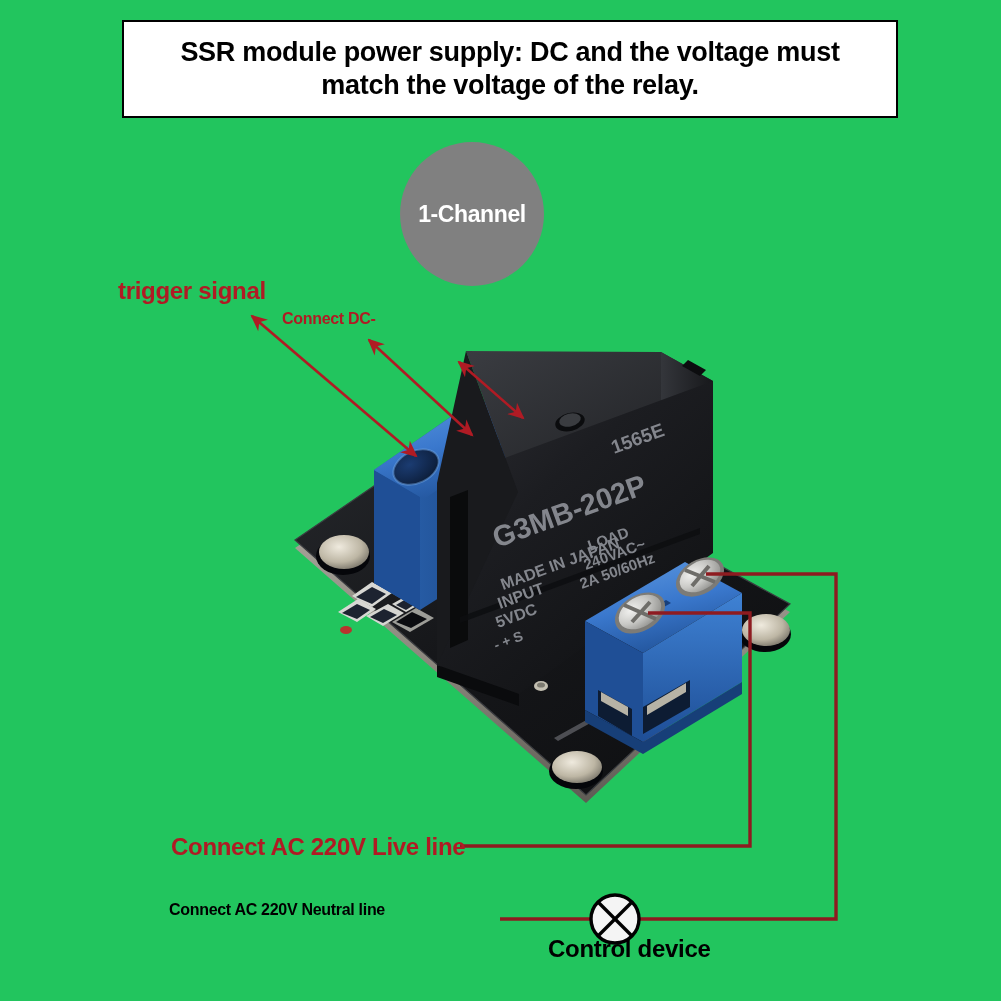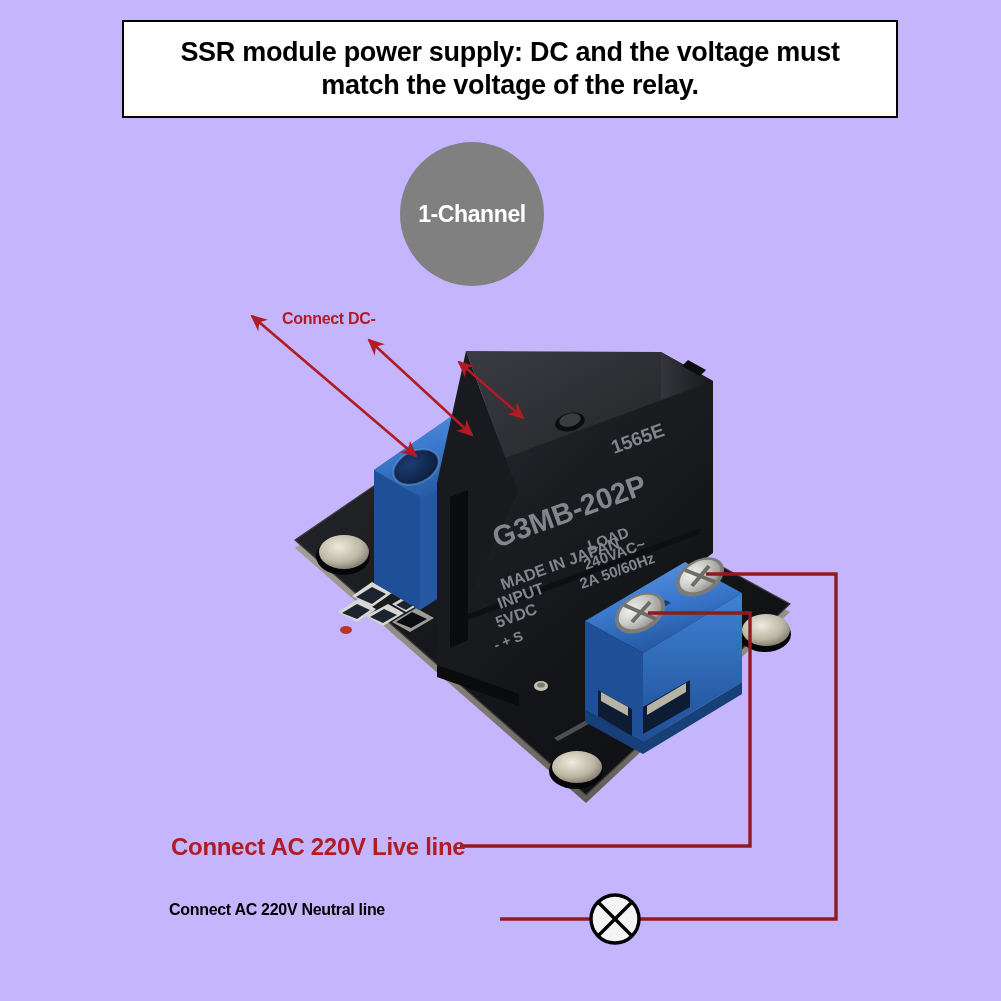--- a/index.html
+++ b/index.html
@@ -4,21 +4,21 @@
 <style>
   html, body {
     margin: 0;
     padding: 0;
     background: #ffffff;
   }
   #stage {
     position: relative;
     width: 1001px;
     height: 1001px;
-    background: #c4b5fd;
+    background: #22c55e;
     overflow: hidden;
     font-family: "Liberation Sans", sans-serif;
   }
 
   
   #notice-box {
     position: absolute;
     left: 122px;
     top: 20px;
     width: 776px;
@@ -312,17 +312,19 @@
     <polyline points="500,919 591,919" fill="none" stroke="#8e1b20" stroke-width="3.4"></polyline>
     <polyline points="640,919 836,919 836,574 706,574" fill="none" stroke="#8e1b20" stroke-width="3.4" stroke-linejoin="miter" stroke-linecap="butt"></polyline>
 
     <g>
       <circle cx="615" cy="919" r="24" fill="#f4f4f4" stroke="#000000" stroke-width="3.4"></circle>
       <line x1="598" y1="902" x2="632" y2="936" stroke="#000000" stroke-width="3.4"></line>
       <line x1="632" y1="902" x2="598" y2="936" stroke="#000000" stroke-width="3.4"></line>
     </g>
   </svg>
 
+  <div class="ann red" id="lbl-trigger">trigger signal</div>
   <div class="ann red" id="lbl-dc-minus">Connect DC-</div>
   <div class="ann red" id="lbl-live">Connect AC 220V Live line</div>
   <div class="ann dark" id="lbl-neutral">Connect AC 220V Neutral line</div>
+  <div class="ann dark" id="lbl-control">Control device</div>
 
 </div>
 
 </body></html>

